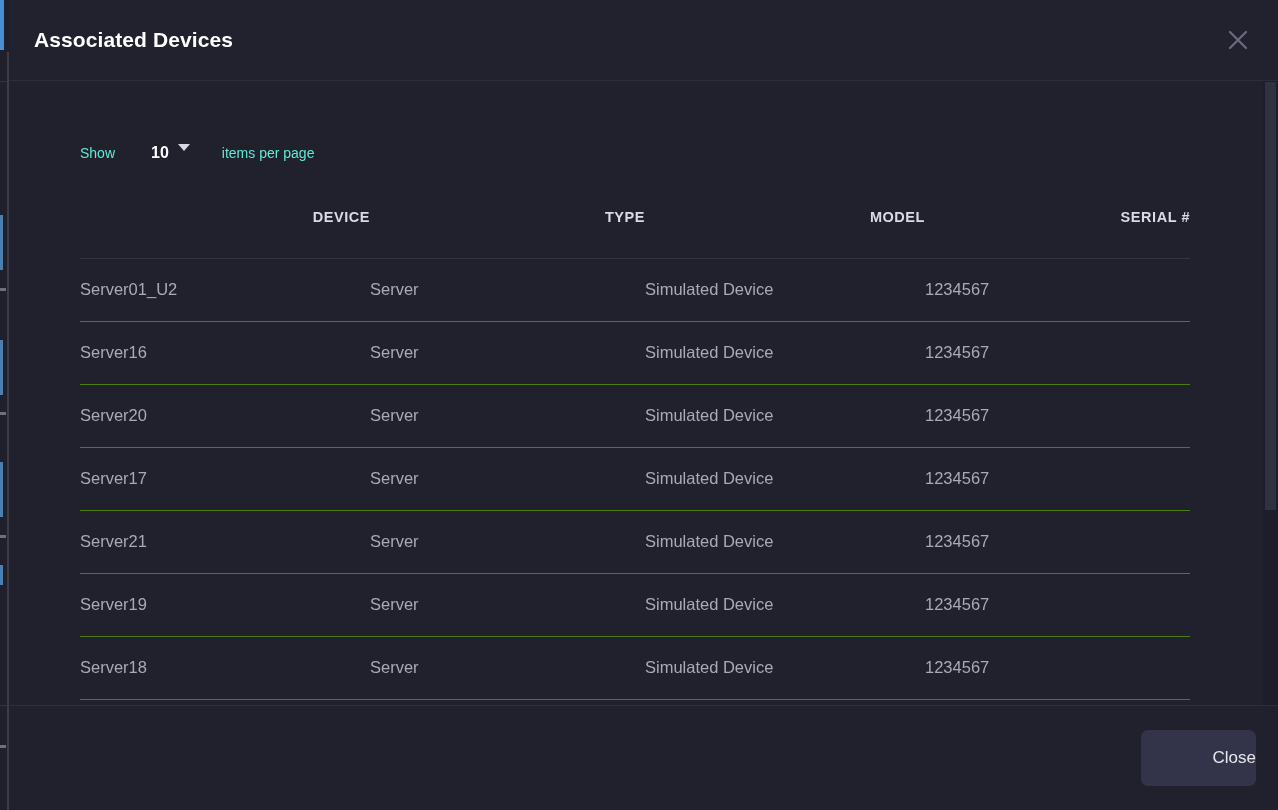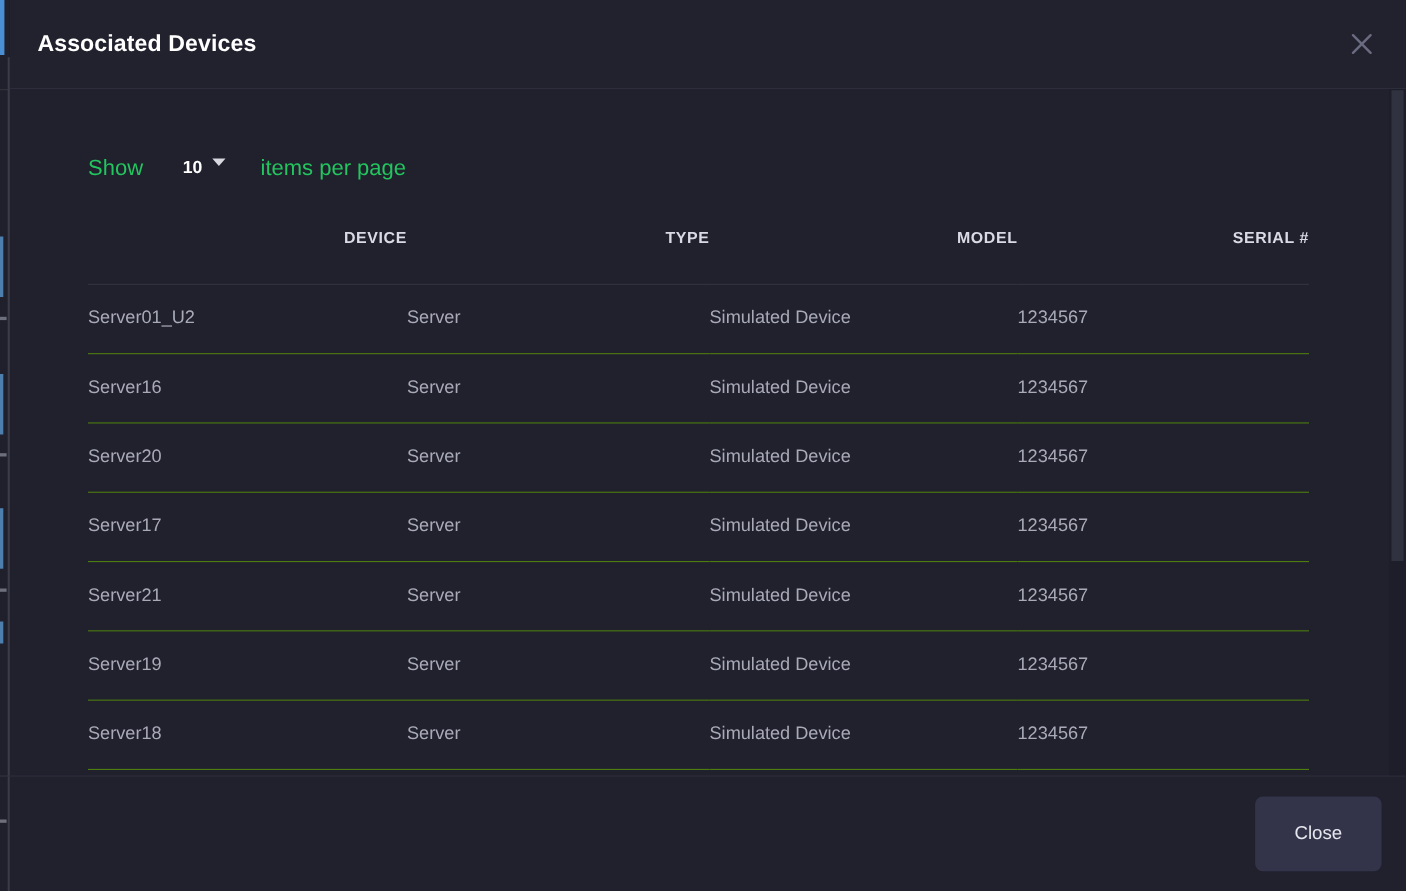--- a/index.html
+++ b/index.html
@@ -122,22 +122,22 @@
   }
 
   
   .per-page-row {
     display: flex;
     align-items: center;
     height: 30px;
     margin-bottom: 41px;
   }
   .per-page-label {
-    font-size: 20px;
-    color: #22c55e;
+    font-size: 14px;
+    color: #5eead4;
   }
   .per-page-select {
     display: flex;
     align-items: flex-start;
     gap: 9px;
     margin-left: 36px;
     margin-right: 32px;
     cursor: pointer;
   }
   .per-page-value {
@@ -211,22 +211,23 @@
     padding-right: 22px;
   }
   .close-button {
     background: #33334a;
     color: #e6e7ee;
     border: none;
     border-radius: 7px;
     font-family: "Liberation Sans", sans-serif;
     font-size: 17px;
     width: 115px;
-    height: 68px;
+    height: 56px;
     cursor: pointer;
+    text-align: right;
   }
 </style>
 </head>
 <body>
 
 <div class="bg-strip"></div>
 <div class="bg-accent-blue"></div>
 <div class="bg-rule" style="top:81px;"></div>
 <div class="bg-vline"></div>
 <div class="bg-tick" style="top:215px;height:55px;"></div>

